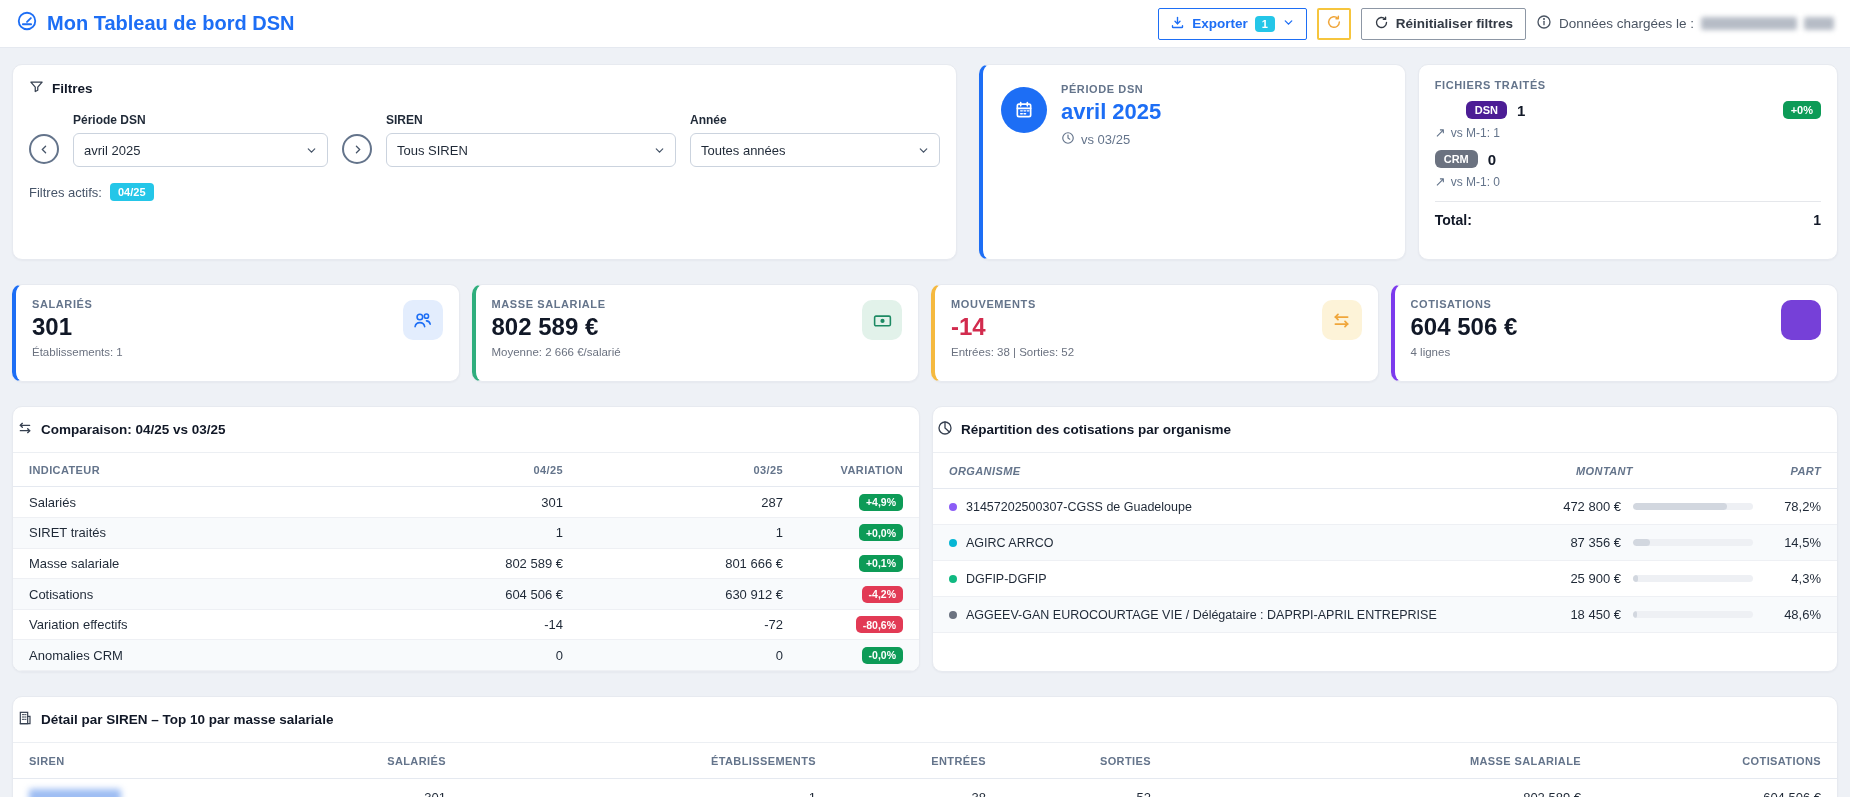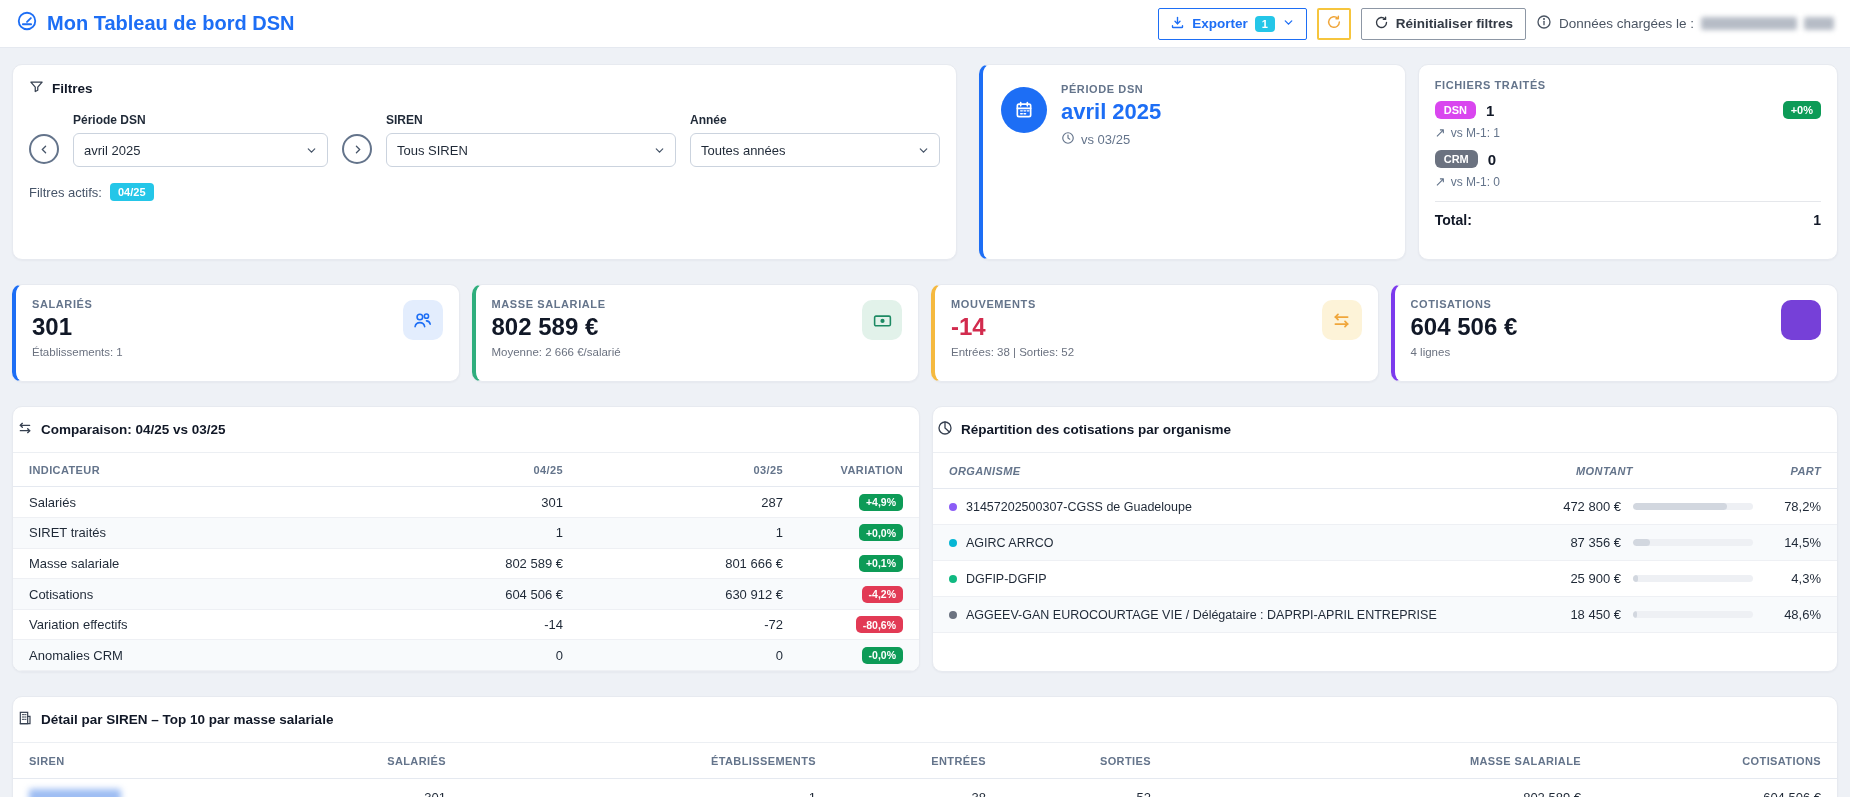--- a/index.html
+++ b/index.html
@@ -60,21 +60,21 @@
     display:flex; align-items:center; justify-content:center; flex:0 0 auto; margin-top:4px; }
   .kpi-label { font-size:11px; font-weight:700; letter-spacing:.6px; color:#64748b; }
   .periode-value { font-size:22px; font-weight:800; color:#1d6ef5; margin-top:4px; }
   .periode-sub { display:flex; align-items:center; gap:6px; color:#64748b;
     font-size:13px; margin-top:6px; }
 
   
   .fichiers { padding:14px 16px; display:flex; flex-direction:column; }
   .f-line { display:flex; align-items:center; gap:10px; margin-top:10px; }
   .pill { color:#fff; font-size:11px; font-weight:700; border-radius:6px; padding:3px 9px; }
-  .pill-dsn { background:#d946ef; } .pill-crm { background:#6b7280; }
+  .pill-dsn { background:#4c1d95;margin-left:31px; } .pill-crm { background:#6b7280; }
   .f-val { font-size:15px; font-weight:800; color:#111827; }
   .delta-badge { margin-left:auto; background:#0d9b57; color:#fff; font-size:11px;
     font-weight:700; border-radius:5px; padding:3px 8px; }
   .f-sub { color:#64748b; font-size:12px; margin-top:6px; display:flex; gap:5px; align-items:center;}
   .f-total { border-top:1px solid #e5e7eb; margin-top:12px; padding-top:10px;
     display:flex; justify-content:space-between; font-size:14px; font-weight:800; color:#111827; }
 
   
   .stat { padding:13px 16px; display:flex; justify-content:space-between; border-left:4px solid transparent; }
   .stat-blue{border-left-color:#1d6ef5} .stat-green{border-left-color:#2fae7d}

